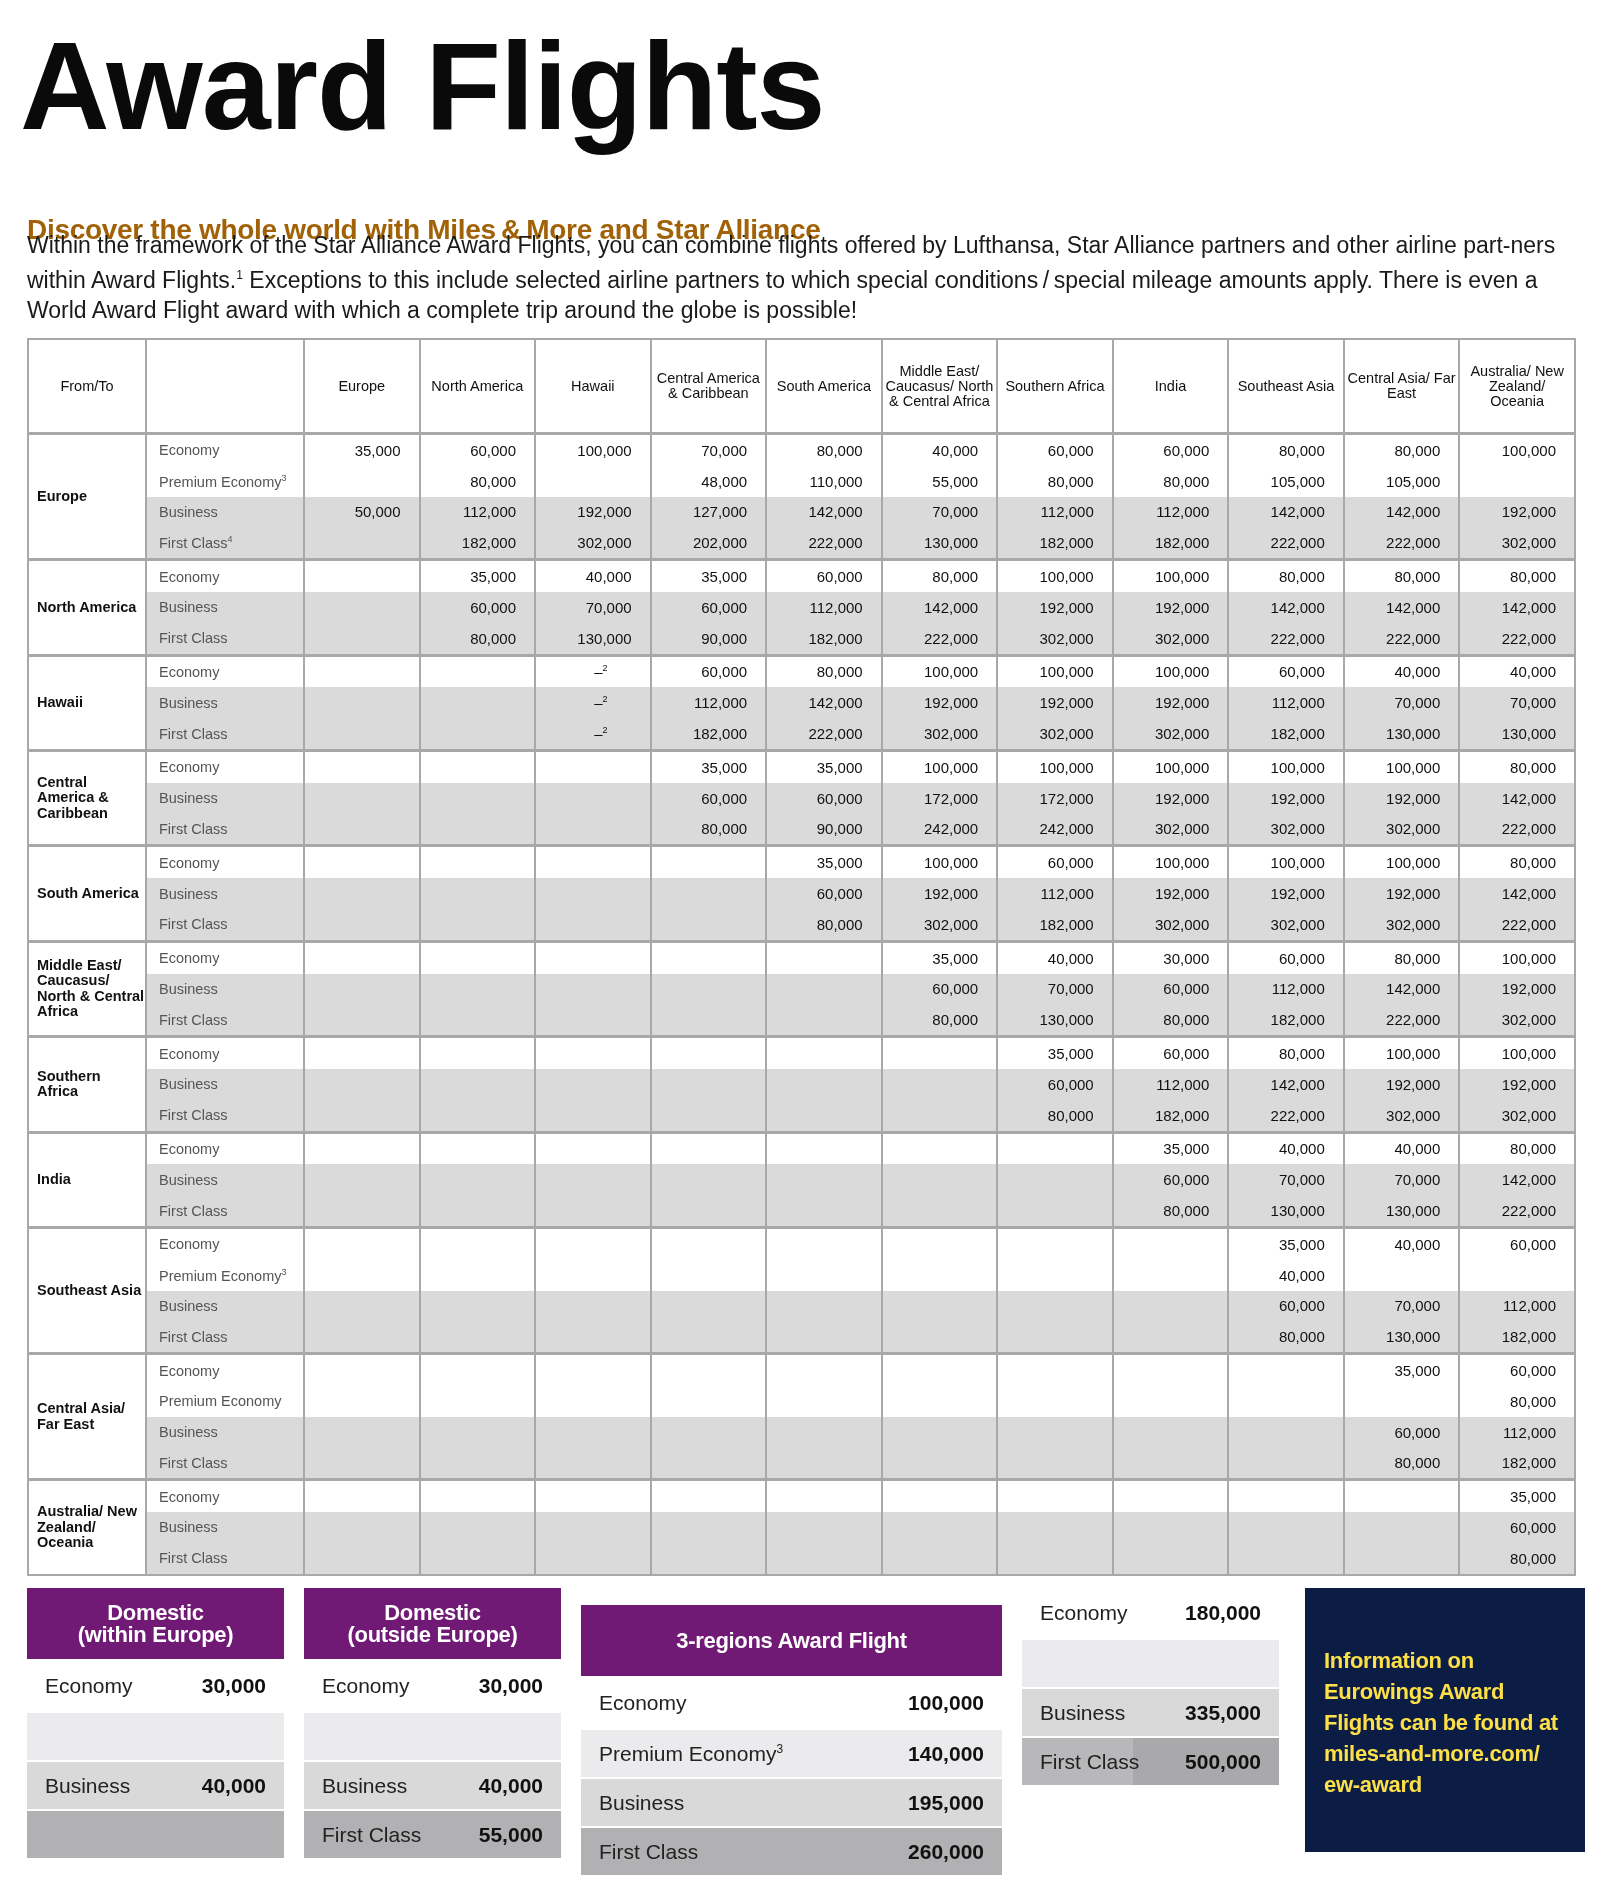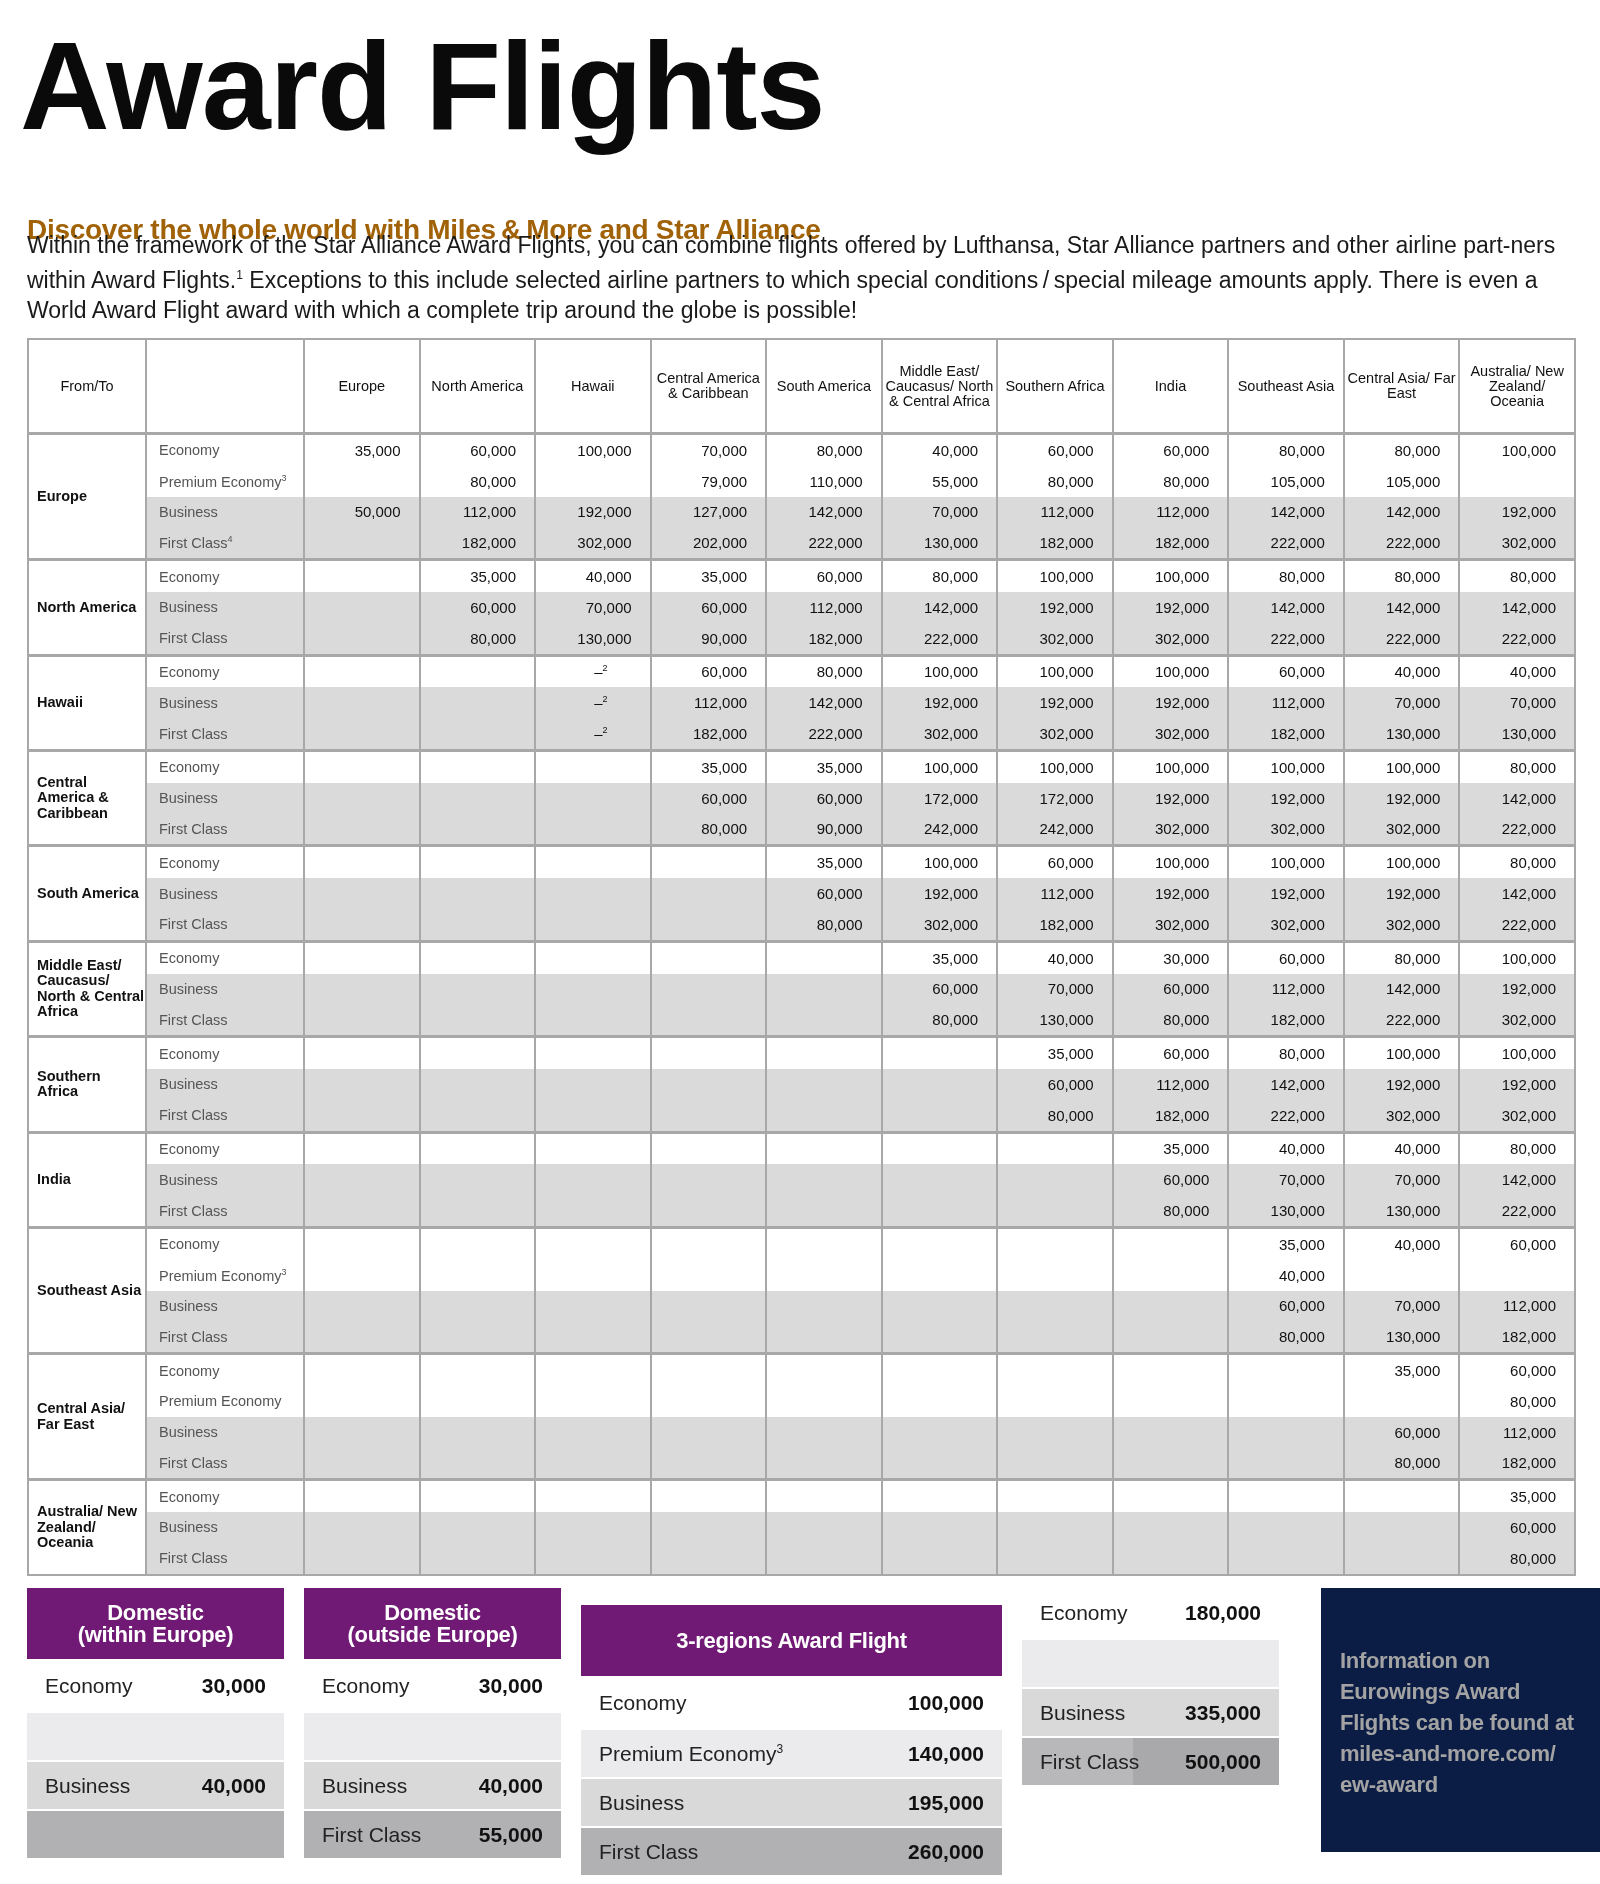--- a/index.html
+++ b/index.html
@@ -27,21 +27,21 @@
   .box { position: absolute; top: 1588px; }
   .box .head { background: #701a75; color: #fff; height: 71px; display: flex; align-items: center; justify-content: center; text-align: center; font-weight: 700; font-size: 22px; line-height: 22px; letter-spacing: -0.3px; }
   .box .row { height: 47px; margin-top: 2px; display: flex; align-items: center; justify-content: space-between; padding: 0 18px; font-size: 21px; color: #222; }
   .box .row:first-of-type { margin-top: 0; }
   .box .row .v { font-weight: 700; color: #111; }
   .box .row sup { font-size: 12px; }
   .box .r0 { background: #ffffff; height: 50px; }
   .box .r1 { background: #ebebed; }
   .box .r2 { background: #d9d9d9; }
   .box .r3 { background: #b1b1b3; }
-  .info { position: absolute; left: 1305px; top: 1588px; width: 280px; height: 264px; background: #0c1d45; color: #a3a3a3; font-weight: 700; font-size: 22px; line-height: 31px; padding: 57px 0 4px 19px; box-sizing: border-box; letter-spacing: -0.3px; margin-left: 16px; }
+  .info { position: absolute; left: 1305px; top: 1588px; width: 280px; height: 264px; background: #0c1d45; color: #fde047; font-weight: 700; font-size: 22px; line-height: 31px; padding: 57px 0 4px 19px; box-sizing: border-box; letter-spacing: -0.3px; }
 </style>
 </head>
 <body>
 
 <div class="title">Award Flights</div>
 <div class="subtitle">Discover the whole world with Miles &amp; More and Star Alliance</div>
 <div class="intro" id="intro">Within the framework of the Star Alliance Award Flights, you can combine flights offered by Lufthansa, Star Alliance partners and other airline part-ners within Award Flights.<sup>1</sup> Exceptions to this include selected airline partners to which special conditions / special mileage amounts apply. There is even a World Award Flight award with which a complete trip around the globe is possible!</div>
 
 <table class="award-table">
   <colgroup>
@@ -90,21 +90,21 @@
         <td class="val">60,000</td>
         <td class="val">80,000</td>
         <td class="val">80,000</td>
         <td class="val">100,000</td>
       </tr>
       <tr class="plain">
         <td class="cls"><span>Premium Economy</span><sup>3</sup></td>
         <td class="val"></td>
         <td class="val">80,000</td>
         <td class="val"></td>
-        <td class="val">79,000</td>
+        <td class="val">48,000</td>
         <td class="val">110,000</td>
         <td class="val">55,000</td>
         <td class="val">80,000</td>
         <td class="val">80,000</td>
         <td class="val">105,000</td>
         <td class="val">105,000</td>
         <td class="val"></td>
       </tr>
       <tr class="shade">
         <td class="cls"><span>Business</span></td>

